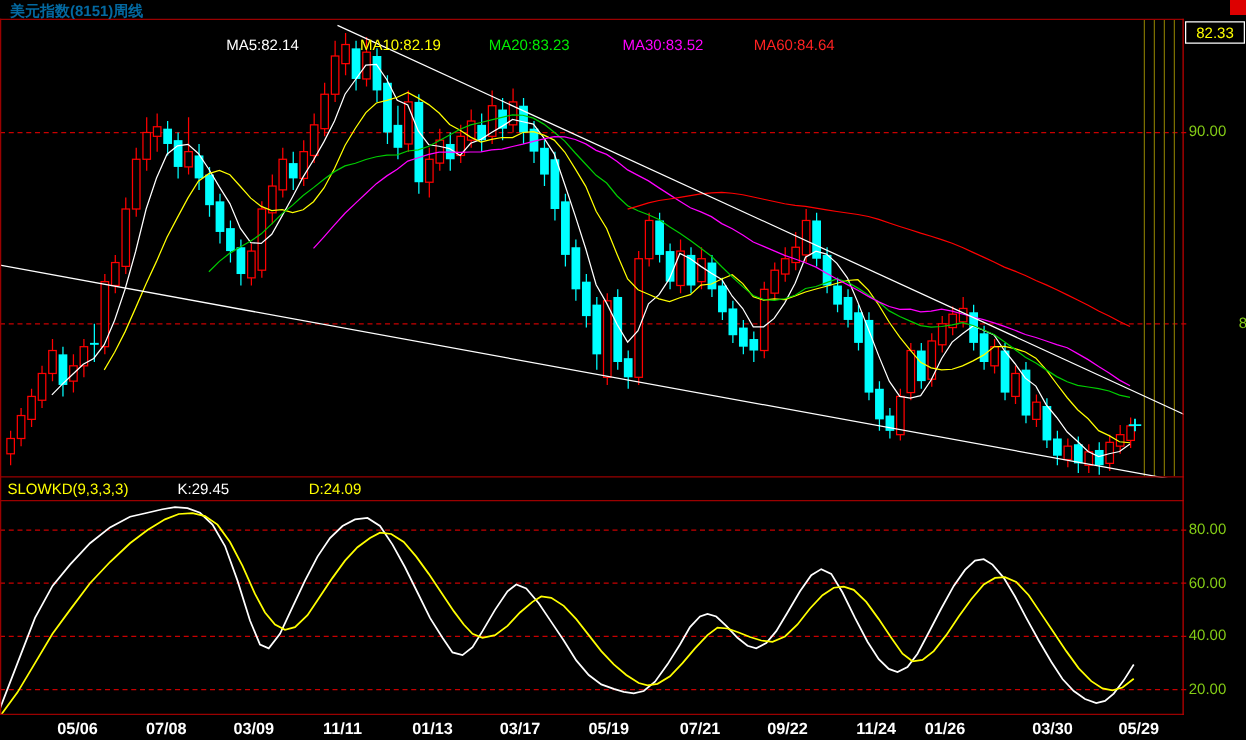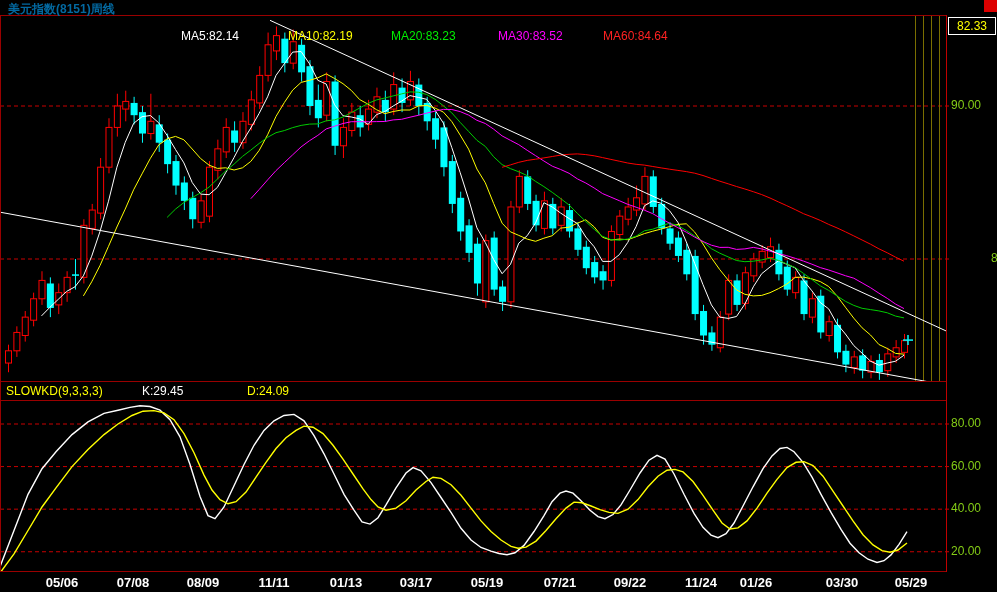--- a/index.html
+++ b/index.html
@@ -320,21 +320,21 @@
   <div id="ind-y-labels">
       <span class="y-label" style="top: 416px;">80.00</span>
       <span class="y-label" style="top: 458.584px;">60.00</span>
       <span class="y-label" style="top: 501.168px;">40.00</span>
       <span class="y-label" style="top: 543.752px;">20.00</span>
     </div>
 
   <div id="date-axis" class="ovl">
       <span class="x-label" style="left: 62px;">05/06</span>
       <span class="x-label" style="left: 133px;">07/08</span>
-      <span class="x-label" style="left: 203px;">08/09</span>
+      <span class="x-label" style="left: 203px;">03/09</span>
       <span class="x-label" style="left: 274px;">11/11</span>
       <span class="x-label" style="left: 346px;">01/13</span>
       <span class="x-label" style="left: 416px;">03/17</span>
       <span class="x-label" style="left: 487px;">05/19</span>
       <span class="x-label" style="left: 560px;">07/21</span>
       <span class="x-label" style="left: 630px;">09/22</span>
       <span class="x-label" style="left: 701px;">11/24</span>
       <span class="x-label" style="left: 756px;">01/26</span>
       <span class="x-label" style="left: 842px;">03/30</span>
       <span class="x-label" style="left: 911px;">05/29</span>

